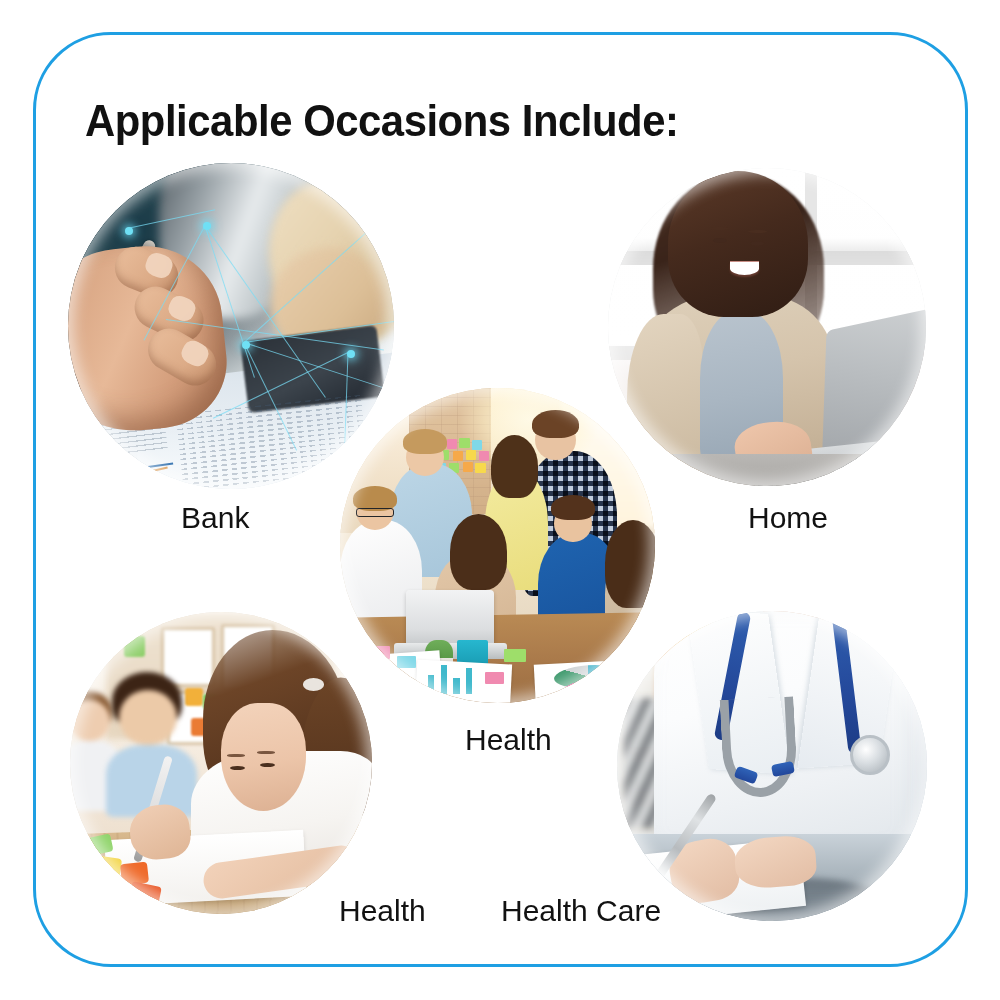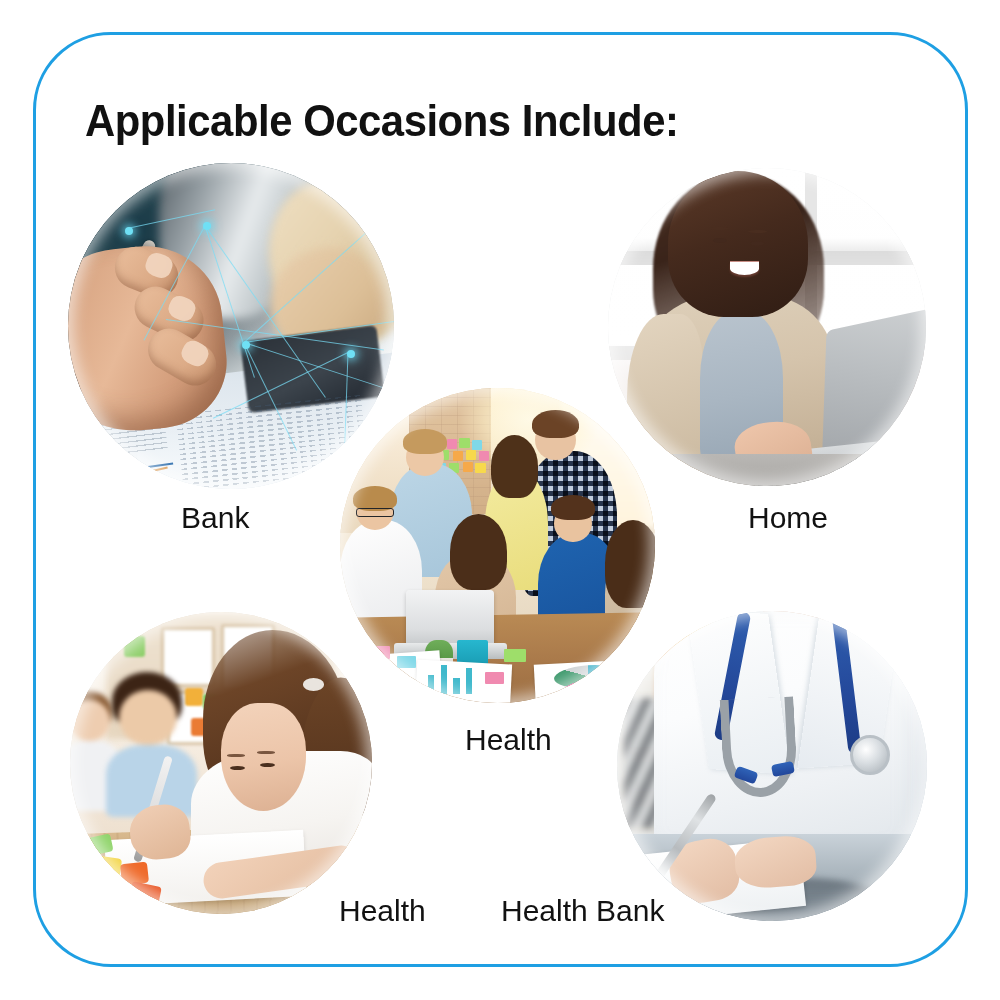--- a/index.html
+++ b/index.html
@@ -729,16 +729,16 @@
     <div class="hc-clip-b"></div>
     <div class="hc-chest"></div>
     <div class="hc-desk"></div>
     <div class="hc-reflect"></div>
     <div class="hc-paper"></div>
     <div class="hc-hand" style="left:17%; bottom:6%; width:22%; height:20%; transform:rotate(-10deg);"></div>
     <div class="hc-hand" style="left:38%; bottom:11%; width:26%; height:16%; transform:rotate(-4deg);"></div>
     <div class="hc-pen"></div>
   </div>
 </div>
-<div class="label" style="left:501px; top:894px;">Health Bank</div>
+<div class="label" style="left:501px; top:894px;">Health Care</div>
 
 <div class="cutout" style="left:330px; top:378px; width:335px; height:335px; background:transparent;
             box-shadow:0 0 0 9px #ffffff; z-index:2; border-radius:50%;"></div>
 
 </body></html>

